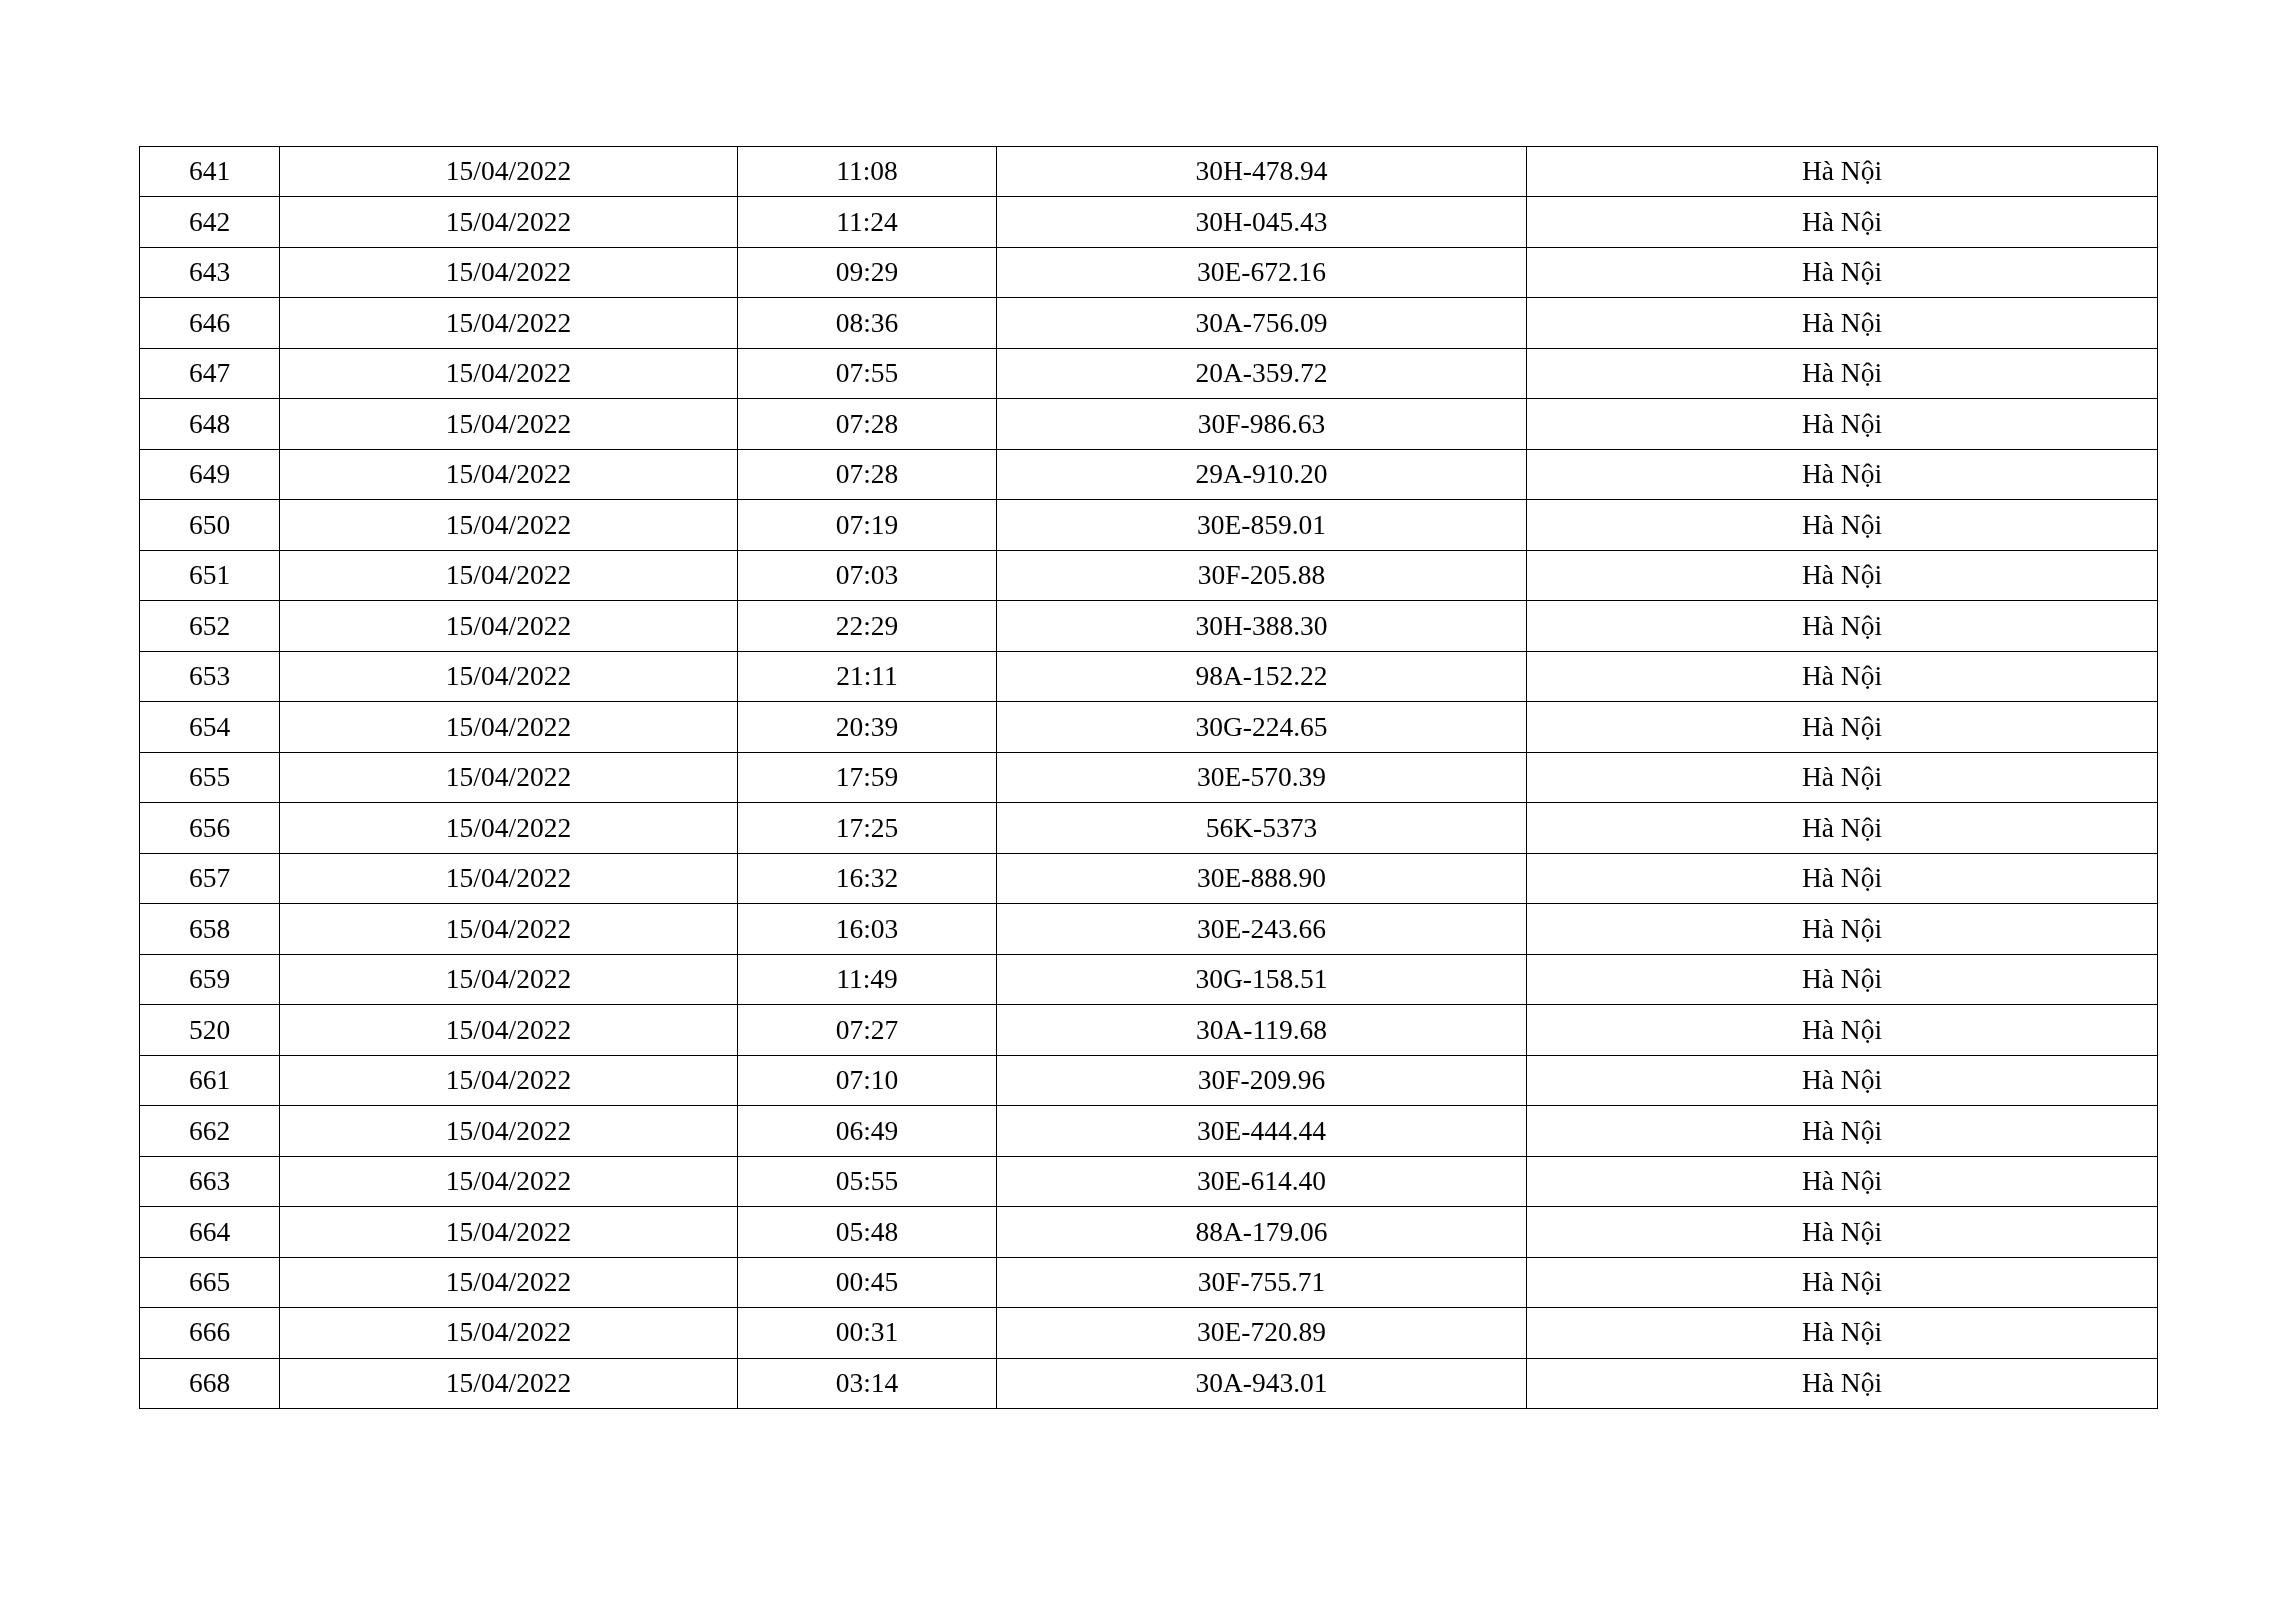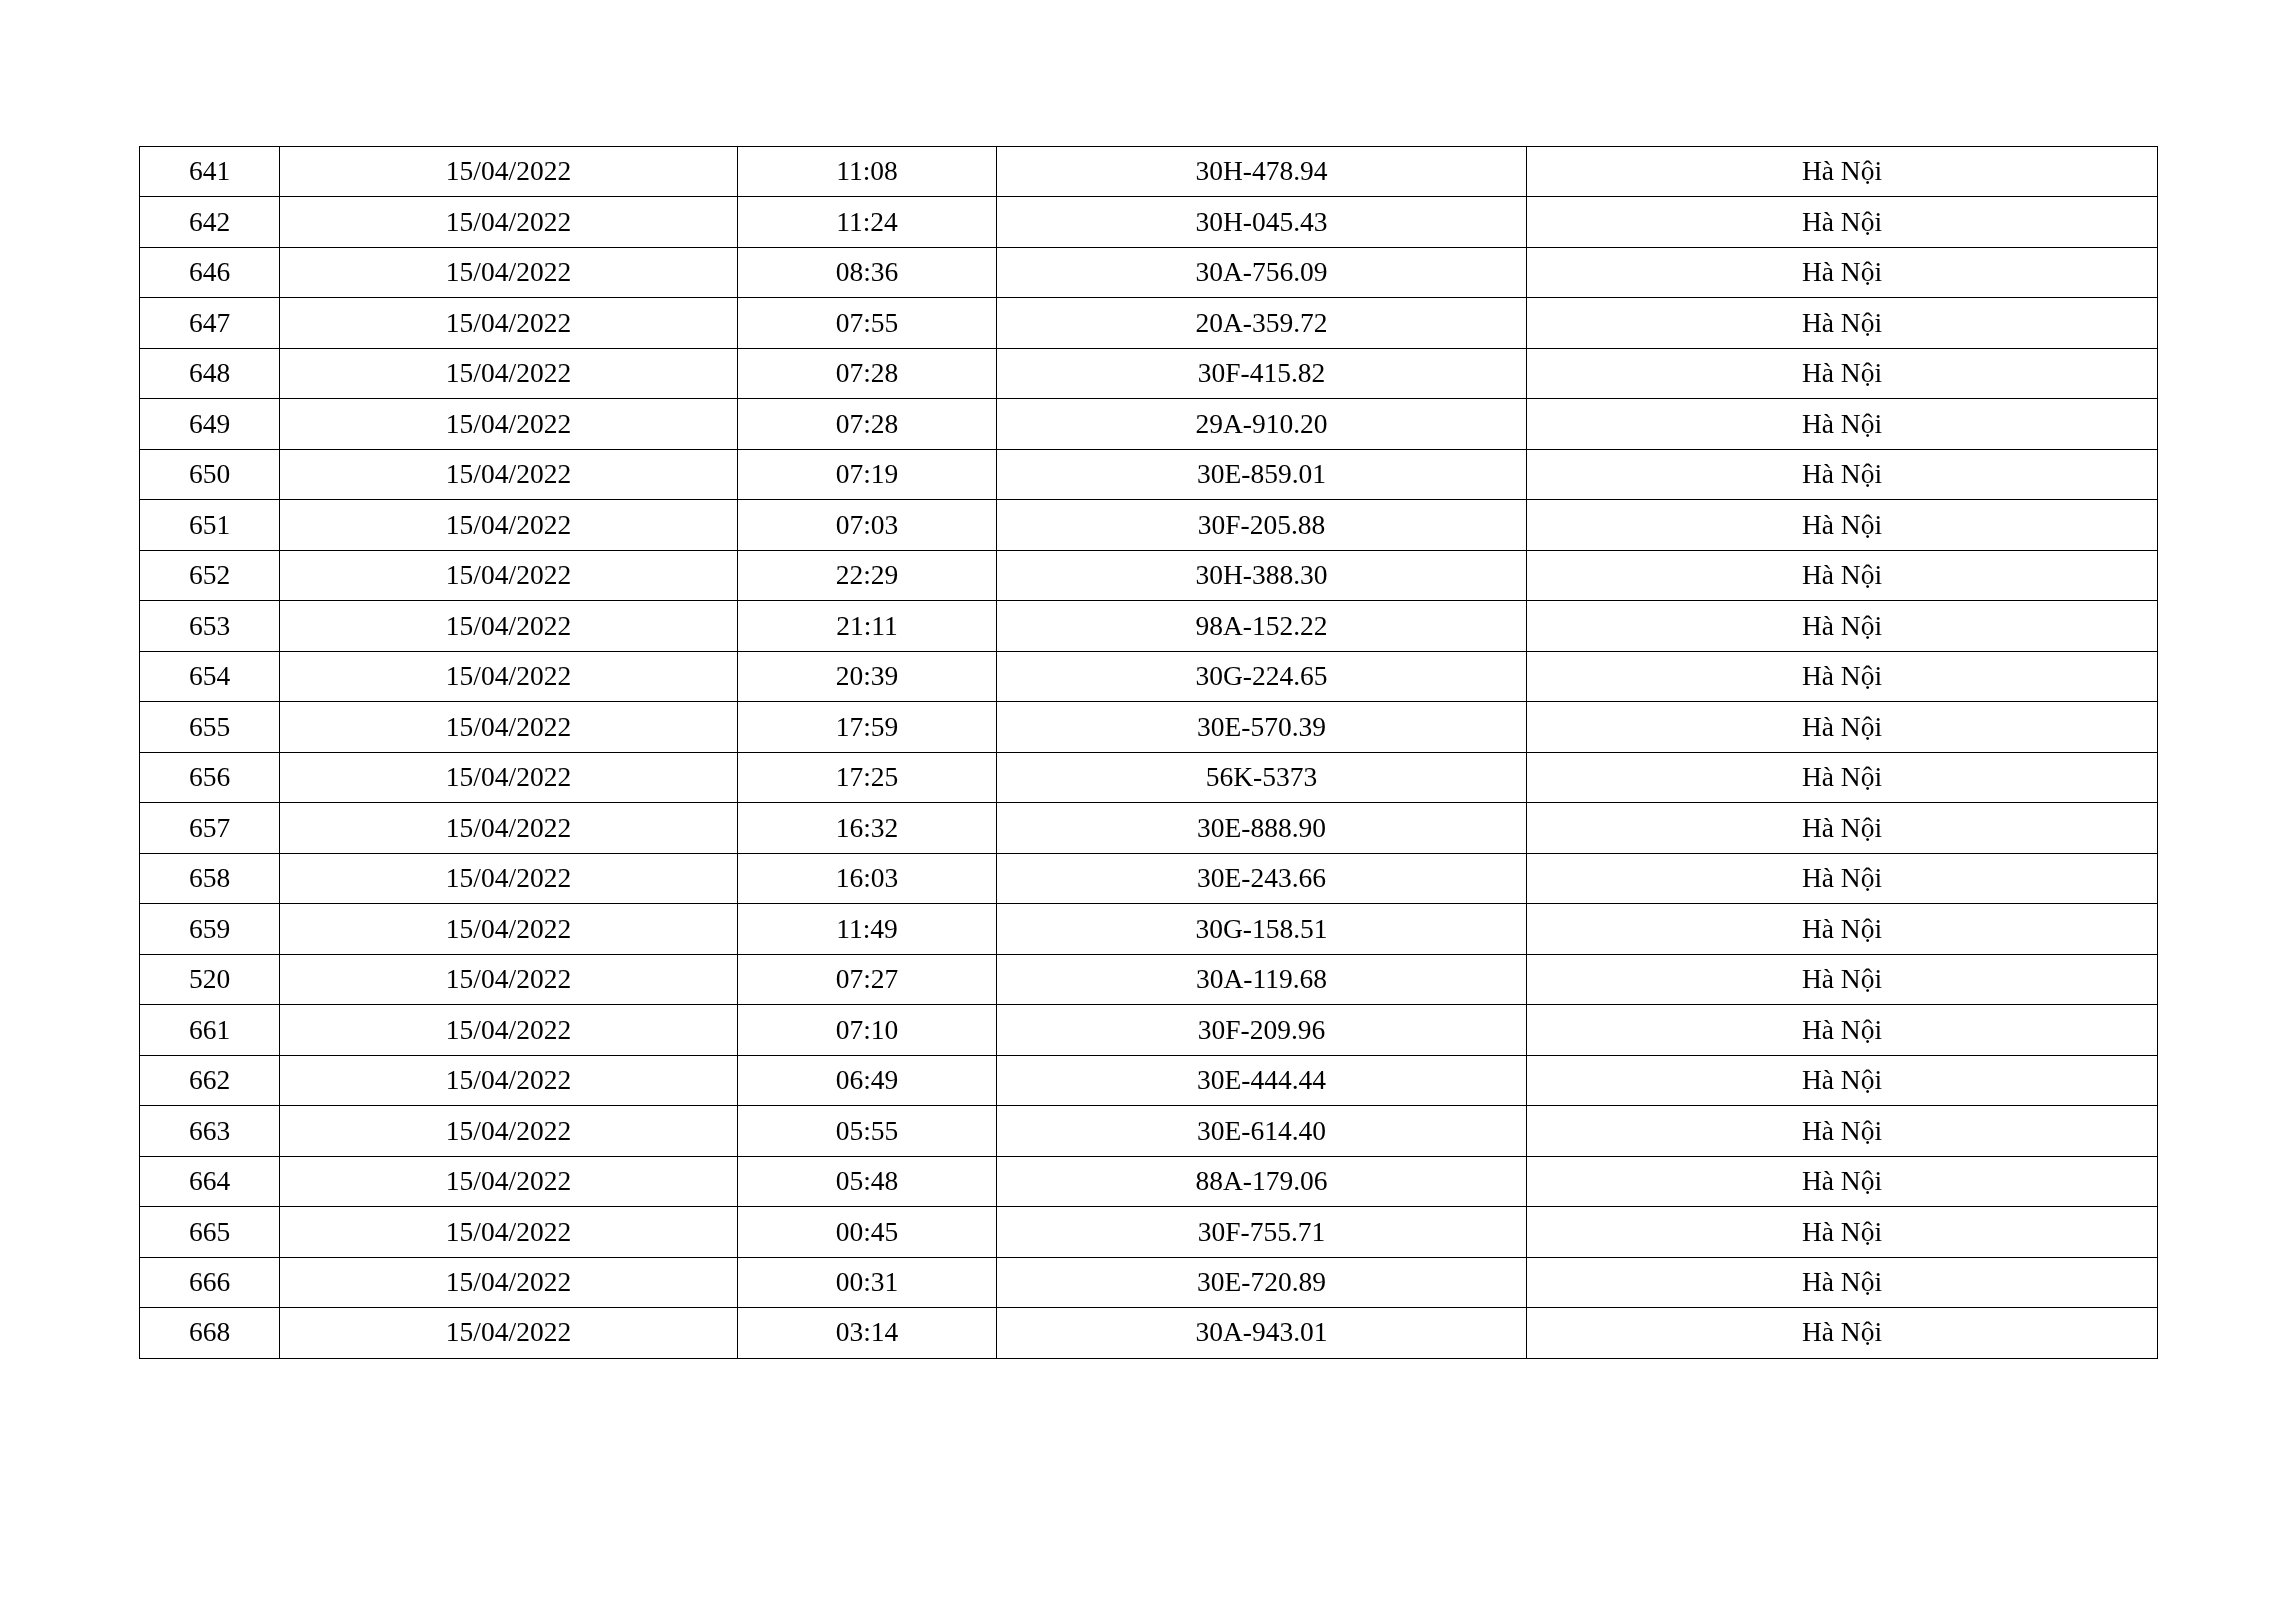--- a/index.html
+++ b/index.html
@@ -72,38 +72,45 @@
             <td>Hà Nội</td>
           </tr>
           <tr>
             <td>642</td>
             <td>15/04/2022</td>
             <td>11:24</td>
             <td>30H-045.43</td>
             <td>Hà Nội</td>
           </tr>
           <tr>
+            <td>643</td>
+            <td>15/04/2022</td>
+            <td>09:29</td>
+            <td>30E-672.16</td>
+            <td>Hà Nội</td>
+          </tr>
+          <tr>
             <td>646</td>
             <td>15/04/2022</td>
             <td>08:36</td>
             <td>30A-756.09</td>
             <td>Hà Nội</td>
           </tr>
           <tr>
             <td>647</td>
             <td>15/04/2022</td>
             <td>07:55</td>
             <td>20A-359.72</td>
             <td>Hà Nội</td>
           </tr>
           <tr>
             <td>648</td>
             <td>15/04/2022</td>
             <td>07:28</td>
-            <td>30F-415.82</td>
+            <td>30F-986.63</td>
             <td>Hà Nội</td>
           </tr>
           <tr>
             <td>649</td>
             <td>15/04/2022</td>
             <td>07:28</td>
             <td>29A-910.20</td>
             <td>Hà Nội</td>
           </tr>
           <tr>

